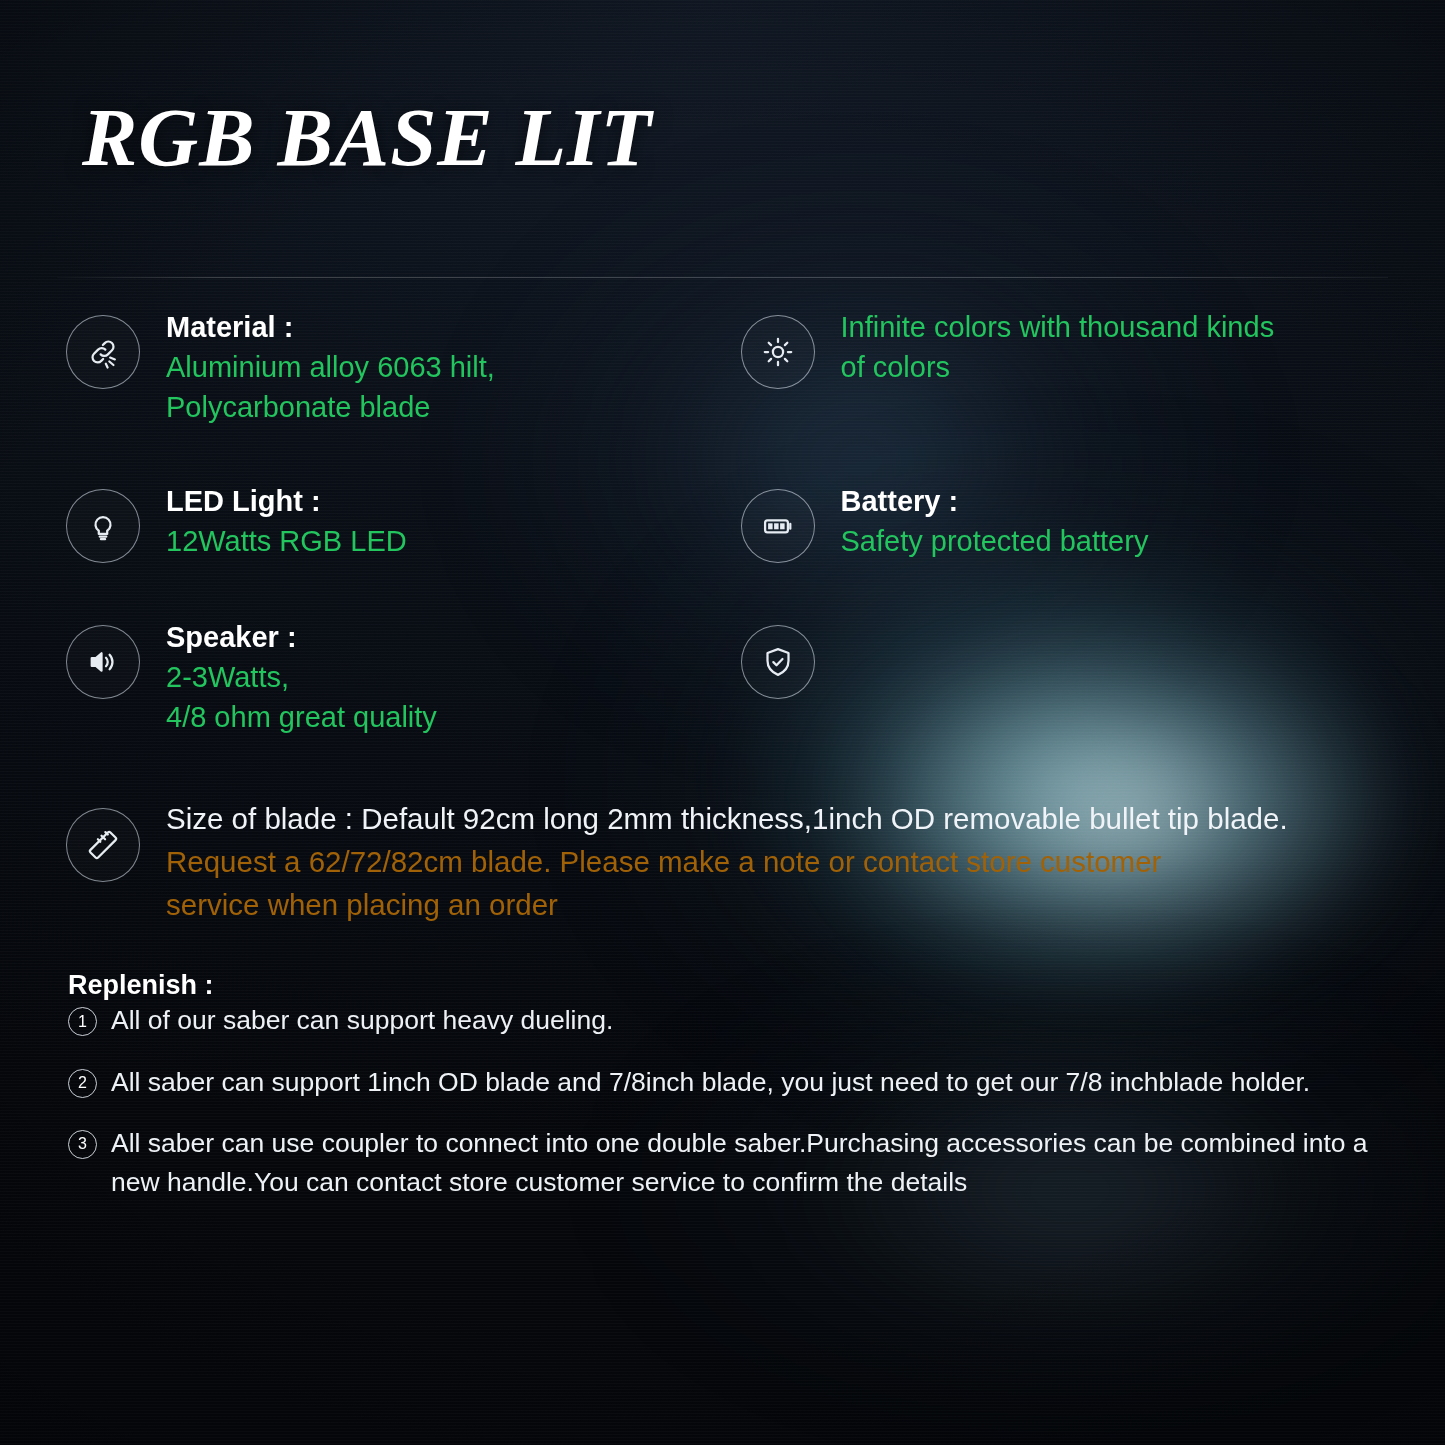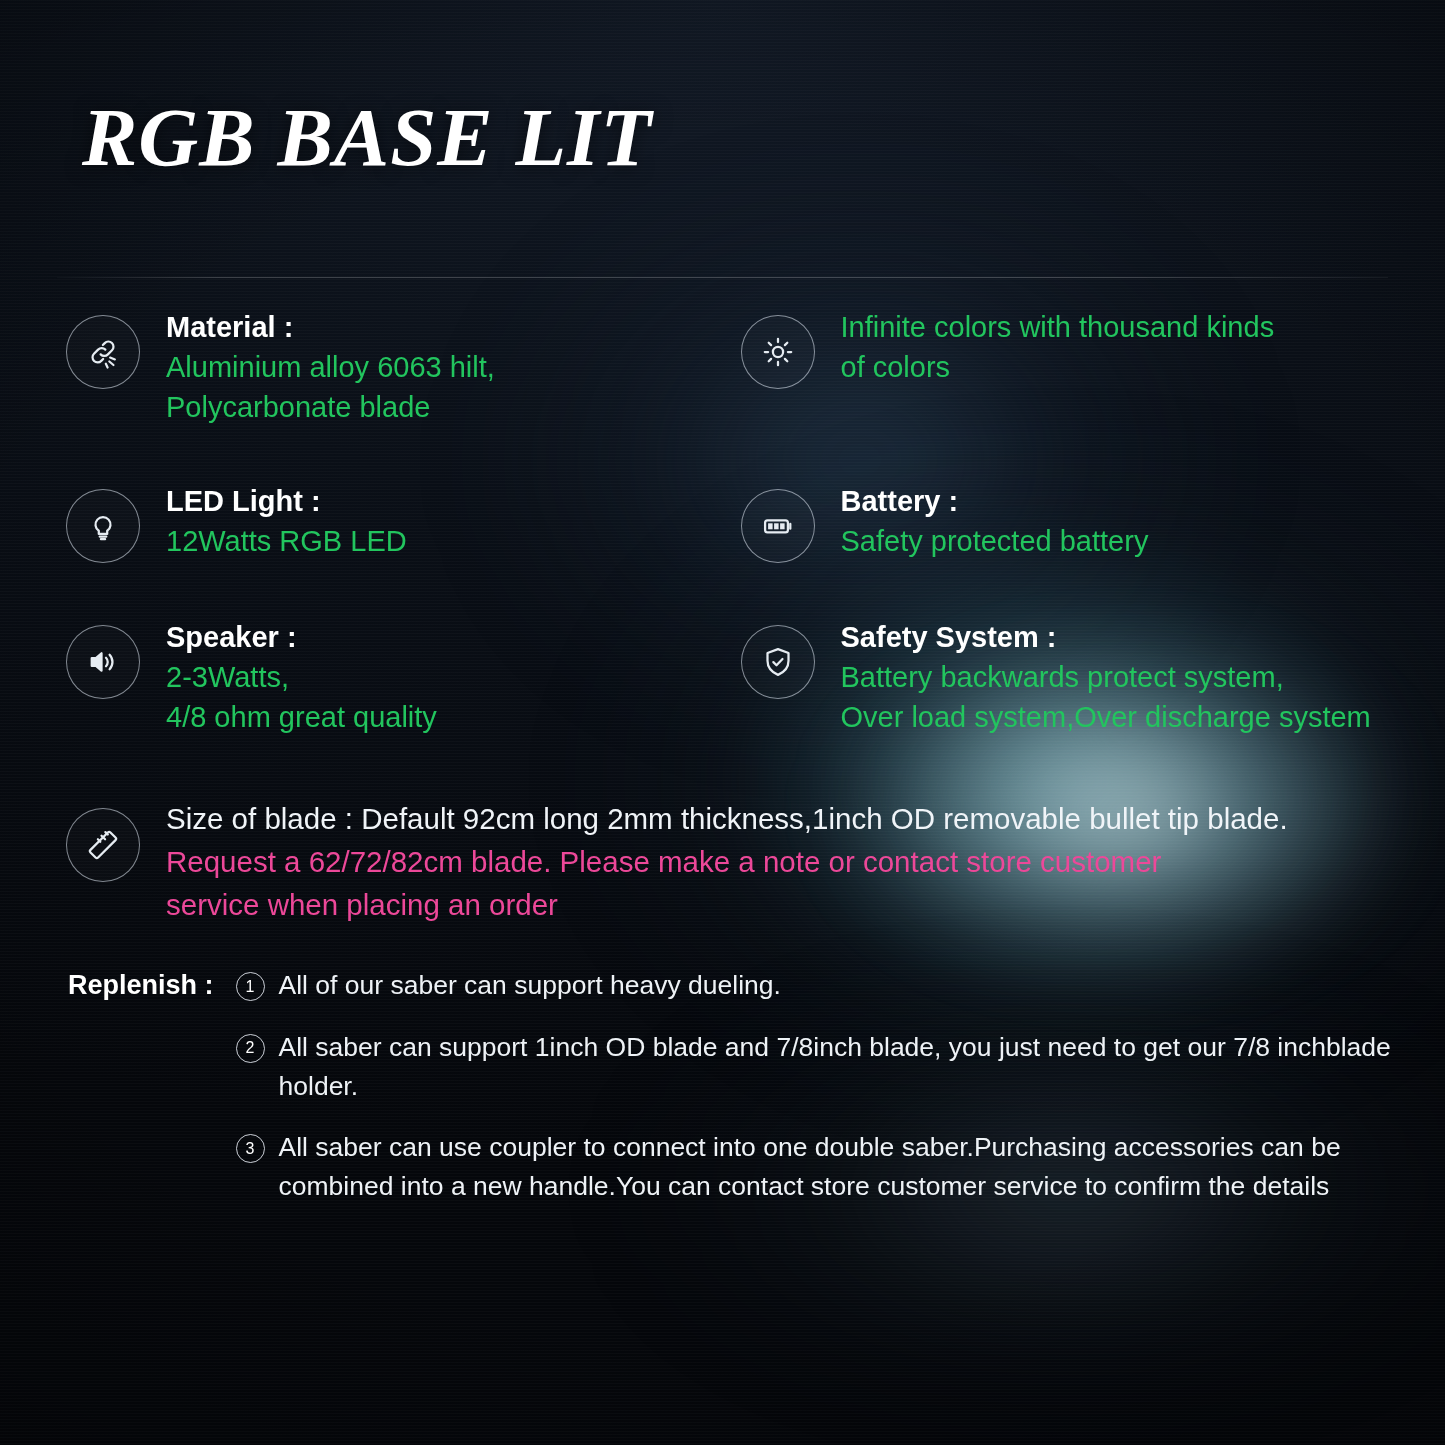--- a/index.html
+++ b/index.html
@@ -156,26 +156,27 @@
     align-items: flex-start;
     padding: 36px 0 18px 14px;
   }
   .blade-text {
     font-family: "Liberation Sans", sans-serif;
     font-size: 29.5px;
     line-height: 1.45;
     color: #f0f4f8;
   }
   .blade-text .bold { font-weight: normal; }
-  .blade-note { color: #ec4899; }
+  .blade-note { color: #a16207; }
 
   
   .replenish {
     display: flex;
     padding: 22px 0 0 16px;
+    flex-direction: column;
   }
   .replenish-label {
     font-family: "Liberation Sans", sans-serif;
     font-weight: bold;
     font-size: 27px;
     color: #ffffff;
     white-space: nowrap;
     padding-top: 4px;
     margin-right: 22px;
   }
@@ -303,25 +304,20 @@
 4/8 ohm great quality</span>
           </div>
         </div>
         <div class="cell right">
           <div class="icon-wrap">
             <svg width="36" height="36" viewBox="0 0 24 24" fill="none" stroke="#e6ecf2" stroke-width="1.5" stroke-linecap="round" stroke-linejoin="round">
               <path d="M12 3.4l7 2.6v5.2c0 4.3-3 7.7-7 9.4-4-1.7-7-5.1-7-9.4V6z"></path>
               <path d="M8.9 12.1l2.1 2.1 4-4.2"></path>
             </svg>
           </div>
-          <div class="spec-text">
-            <span class="spec-label">Safety System :</span>
-            <span class="spec-value" style="white-space:pre-line">Battery backwards protect system,
-Over load system,Over discharge system</span>
-          </div>
         </div>
       </div>
 
       <div class="divider"></div>
     </div>
 
     <div class="blade-row">
       <div class="icon-wrap">
         <svg width="36" height="36" viewBox="0 0 24 24" fill="none" stroke="#e6ecf2" stroke-width="1.5" stroke-linecap="round" stroke-linejoin="round">
           <rect x="2.6" y="8.4" width="18.8" height="7.2" rx="1.2" transform="rotate(-45 12 12)"></rect>

